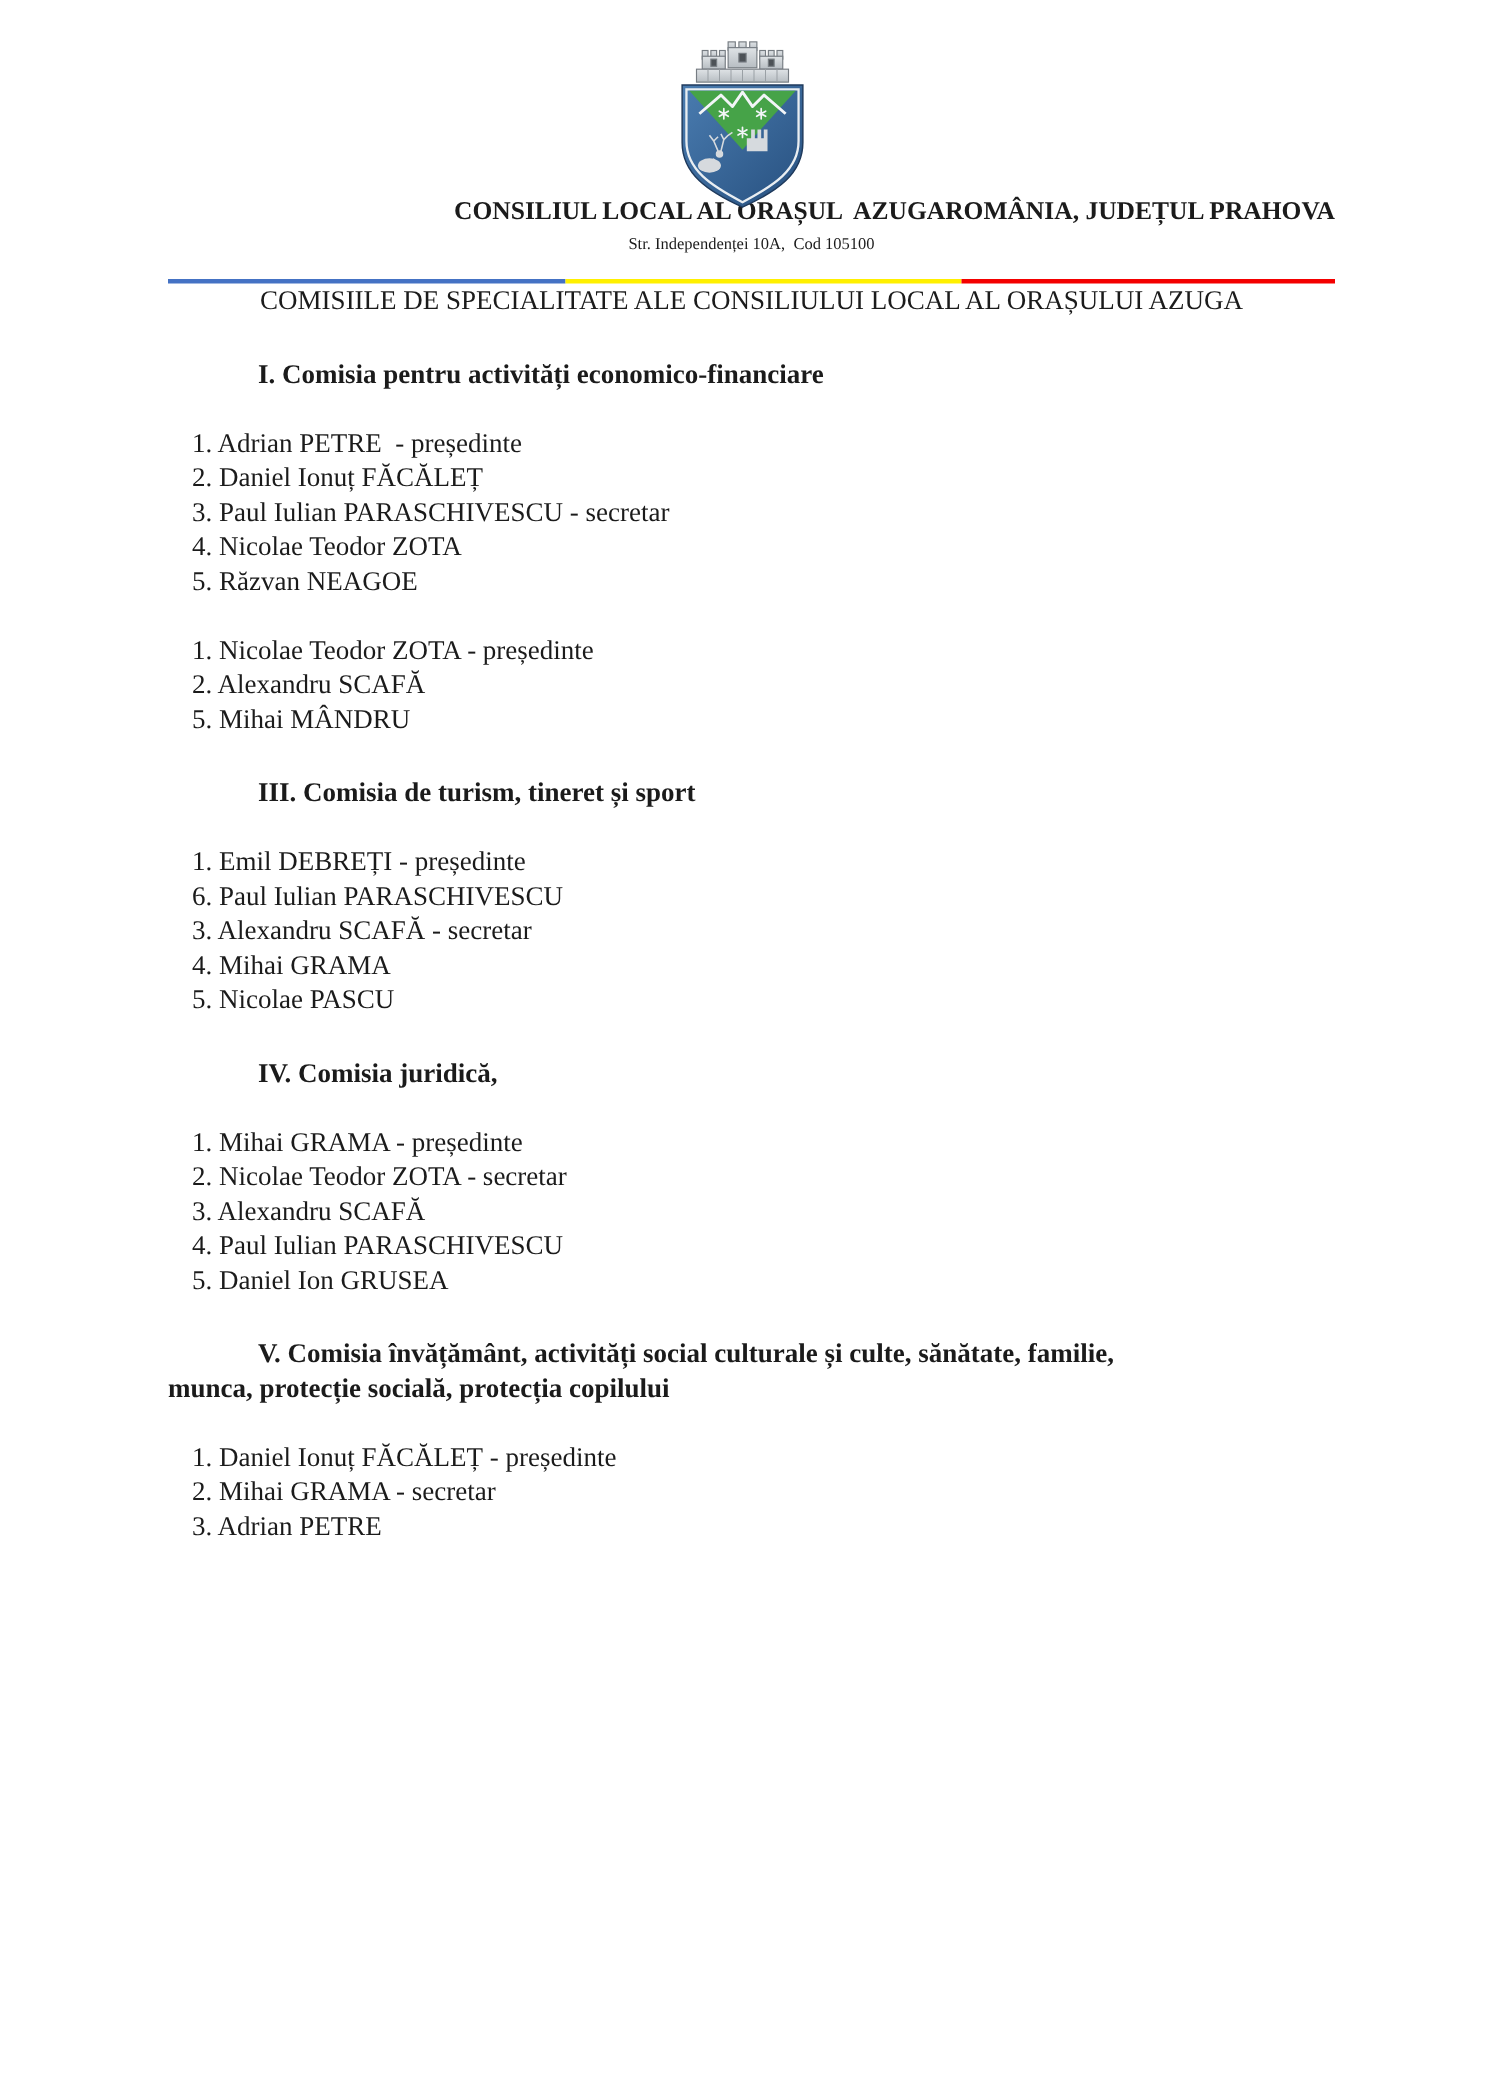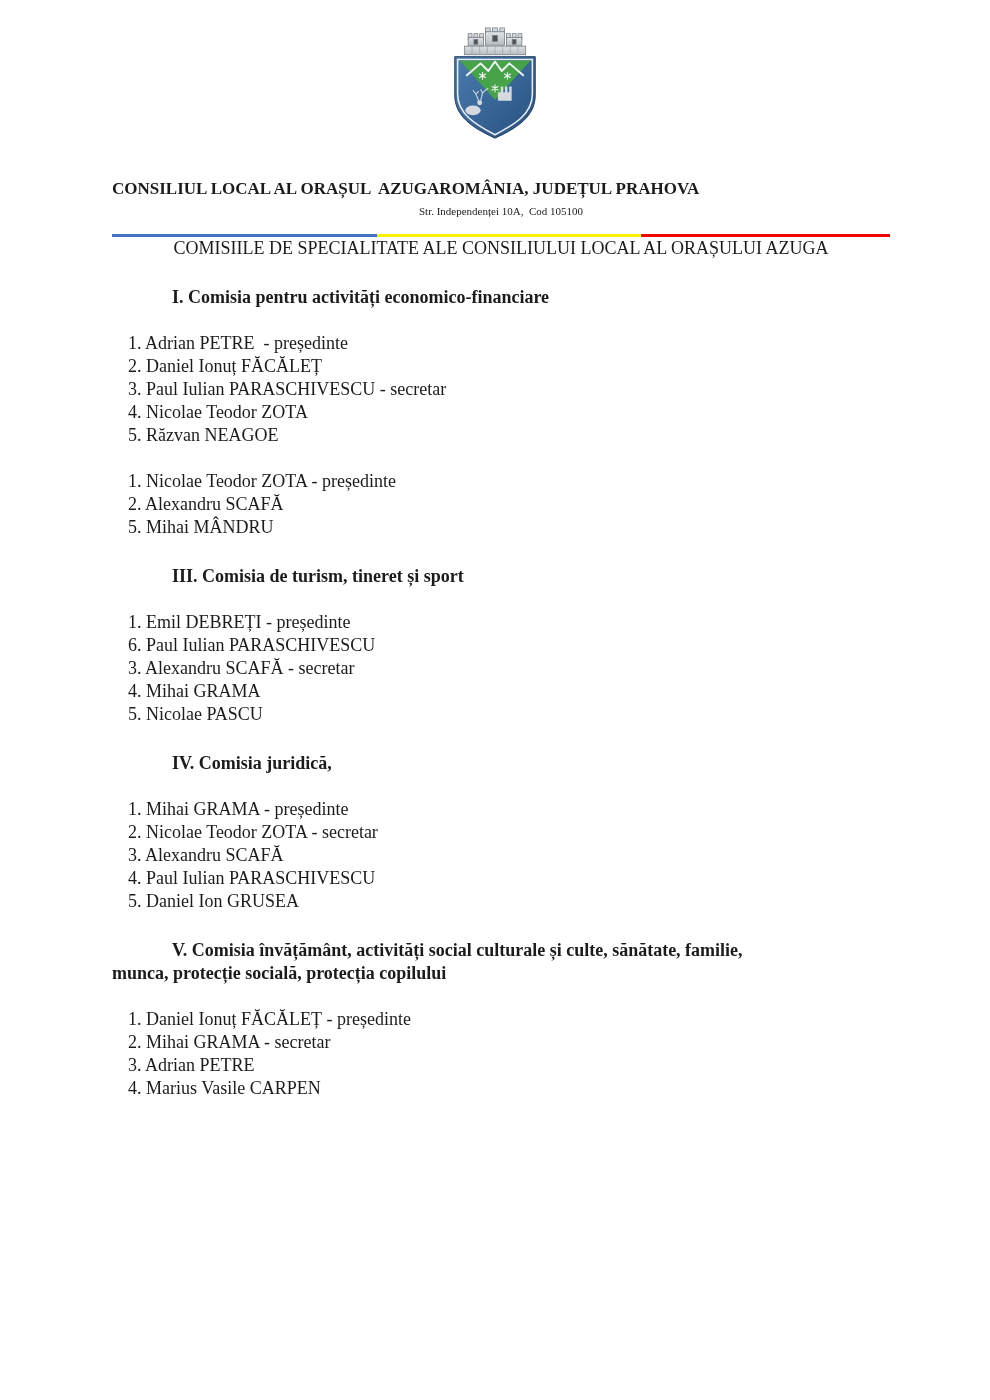--- a/index.html
+++ b/index.html
@@ -20,27 +20,26 @@
     position: absolute;
     left: 50%;
     transform: translateX(-50%);
     top: 26px;
     width: 96px;
     height: 115px;
   }
   .header-row {
     padding-top: 131px;
     display: flex;
-    justify-content: flex-start;
+    justify-content: flex-end;
     align-items: baseline;
     font-weight: bold;
     font-size: 17px;
     line-height: 20px;
     white-space: pre-wrap;
-    margin-top: 48px;
   }
   .address {
     text-align: center;
     font-size: 11px;
     line-height: 20px;
     margin-top: 2px;
     white-space: pre-wrap;
   }
   .tricolor {
     margin-top: 13px;
@@ -193,17 +192,16 @@
     </div>
   </div>
 
   <div>
     <div class="section-heading">V. Comisia învățământ, activități social culturale și culte, sănătate, familie,
 munca, protecție socială, protecția copilului</div>
     <div class="members">
       <div class="member">1. Daniel Ionuț FĂCĂLEȚ - președinte</div>
       <div class="member">2. Mihai GRAMA - secretar</div>
       <div class="member">3. Adrian PETRE</div>
-      <div class="member">4. Marius Vasile CARPEN</div>
     </div>
   </div>
 
 </div>
 
 </body></html>

